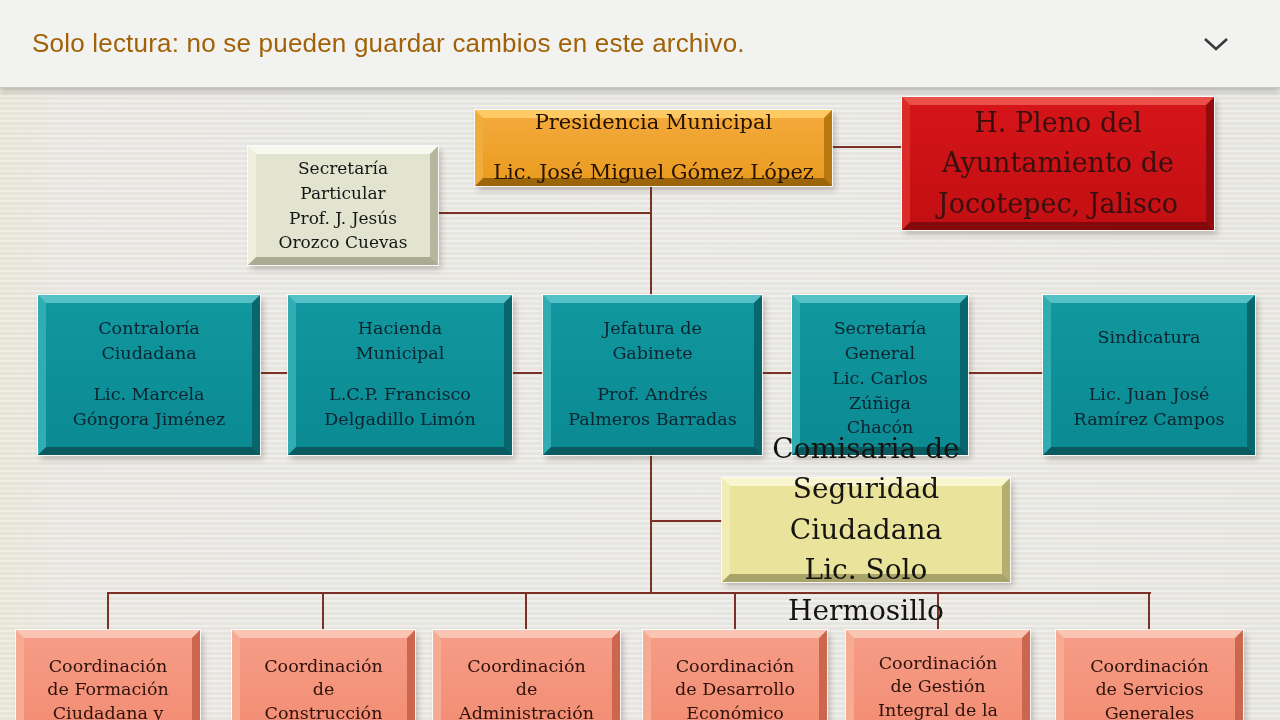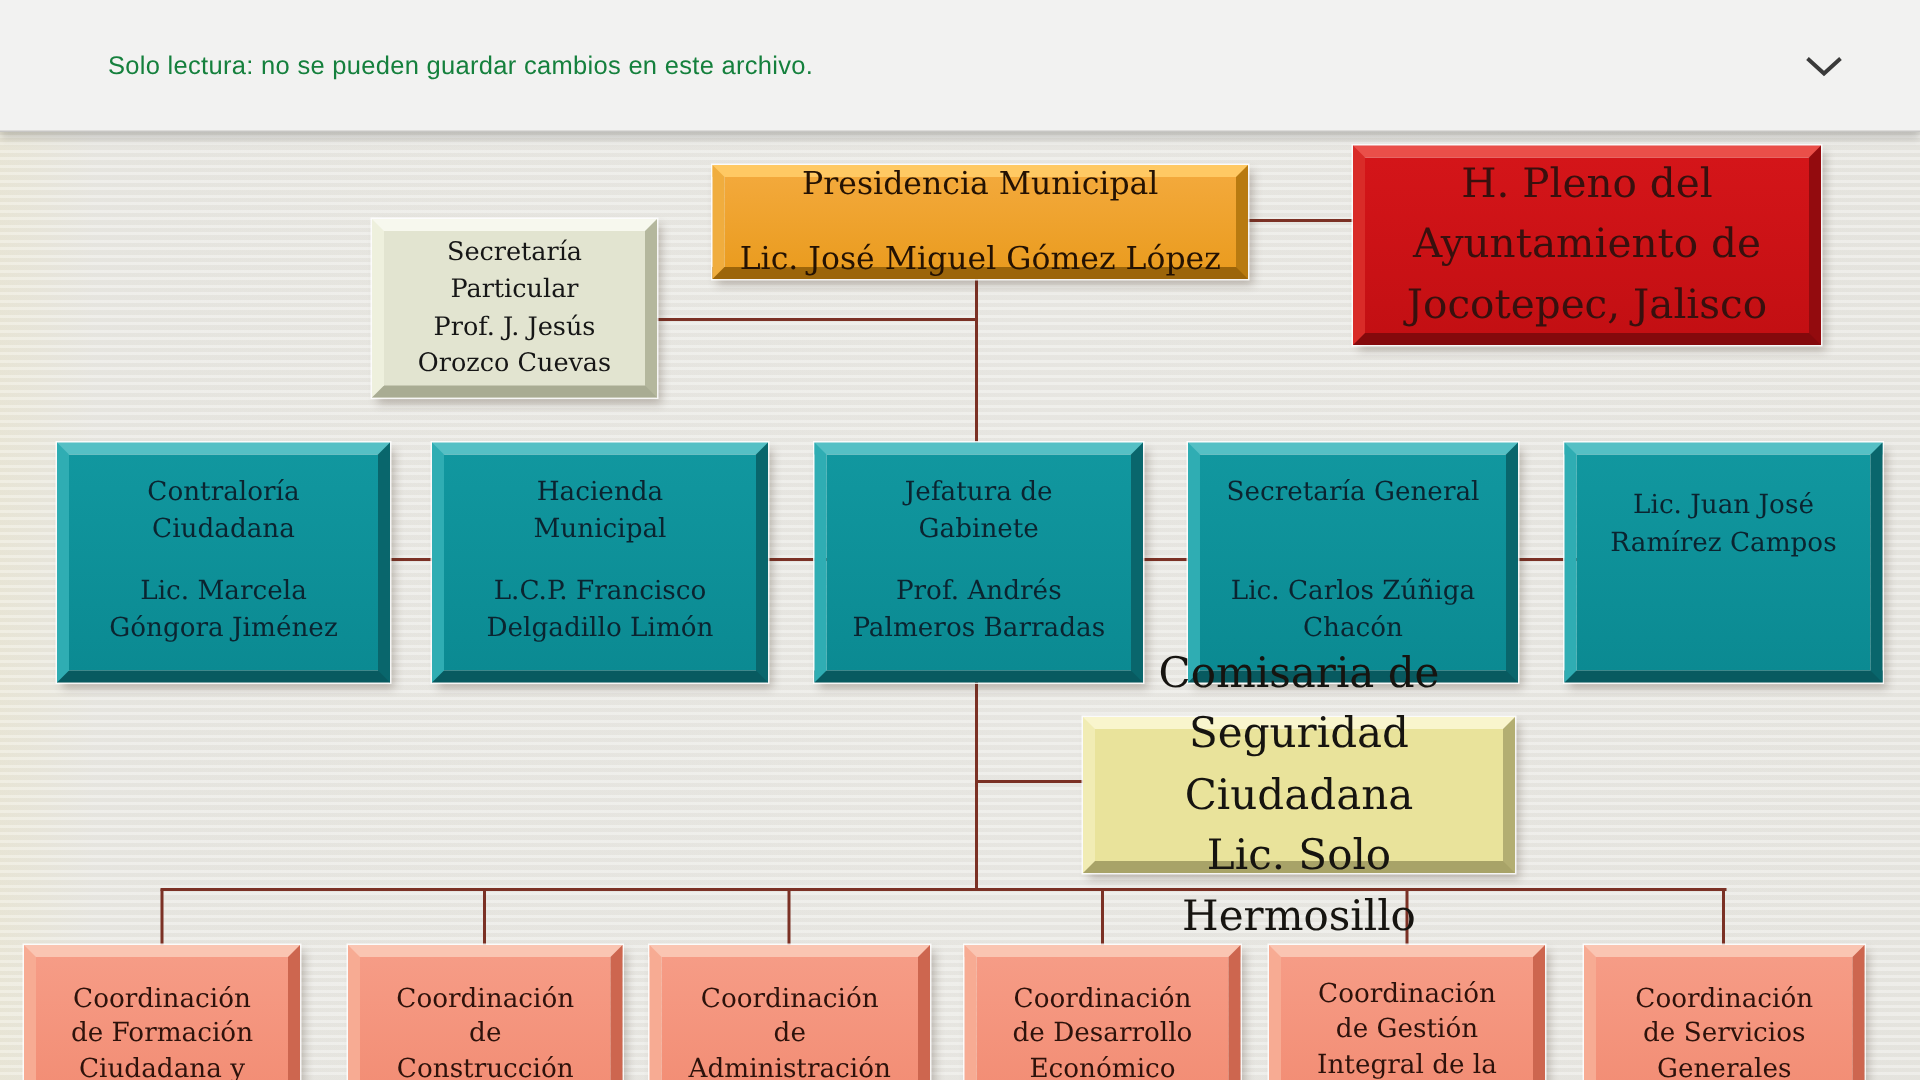--- a/index.html
+++ b/index.html
@@ -16,21 +16,21 @@
     position:absolute;left:0;top:0;width:1280px;height:88px;
     background:#f2f2f1;
     border-bottom:1px solid #c7c6c4;
     box-shadow:0 4px 6px rgba(0,0,0,.18);
     display:flex;align-items:center;justify-content:space-between;
     box-sizing:border-box;padding:0 44px 0 32px;
     z-index:10;
   }
   .banner-text{
     font-family:"Liberation Sans","DejaVu Sans",sans-serif;
-    font-size:17px;color:#15803d;letter-spacing:.2px;margin-left:40px;
+    font-size:26px;color:#a16207;letter-spacing:.2px;
   }
   .chevron-btn{
     background:none;border:none;padding:6px;cursor:pointer;line-height:0;
   }
 
   
   .line{position:absolute;background:#7b3125;z-index:1;}
   .l-orange-red{left:832px;top:146px;width:70px;height:2px;}
   .l-v-top     {left:650px;top:186px;width:2px;height:109px;}
   .l-secretaria{left:437px;top:212px;width:215px;height:2px;}
@@ -68,21 +68,21 @@
           border-color:#fac5b2 #cd664f #c05b46 #f7ab93;color:#2d120b;}
 
   
   .n-presidencia{left:475px;top:110px;width:357px;height:76px;justify-content:center;font-size:21px;line-height:1.42;}
   .n-pleno{left:902px;top:97px;width:312px;height:133px;justify-content:center;font-size:27px;line-height:1.5;}
   .n-secpart{left:248px;top:146px;width:190px;height:119px;justify-content:center;font-size:17px;line-height:1.47;}
   .teal-row{top:295px;height:160px;font-size:17.5px;line-height:1.42;justify-content:space-between;padding:13px 2px 15px 2px;}
   .n-contraloria{left:38px;width:222px;}
   .n-hacienda{left:288px;width:224px;}
   .n-jefatura{left:543px;width:219px;}
-  .n-secgral{left:792px;width:220px;}
+  .n-secgral{left:792px;width:176px;}
   .n-sindicatura{left:1043px;width:212px;padding-top:22px;}
   .n-comisaria{left:722px;top:478px;width:288px;height:104px;justify-content:center;font-size:28px;line-height:1.45;}
   .coord-row{top:630px;height:112px;font-size:17.5px;line-height:1.33;justify-content:flex-start;padding-top:17px;}
   .n-coord1{left:16px;width:184px;}
   .n-coord2{left:232px;width:183px;}
   .n-coord3{left:433px;width:187px;}
   .n-coord4{left:643px;width:184px;}
   .n-coord5{left:846px;width:184px;padding-top:14px;}
   .n-coord6{left:1056px;width:187px;}
 </style>
@@ -150,20 +150,21 @@
 Palmeros Barradas</div>
 </div>
 
 <div class="node teal teal-row n-secgral">
   <div class="txt">Secretaría General</div>
   <div class="txt">Lic. Carlos Zúñiga
 Chacón</div>
 </div>
 
 <div class="node teal teal-row n-sindicatura">
+  <div class="txt">Sindicatura</div>
   <div class="txt">Lic. Juan José
 Ramírez Campos</div>
 </div>
 
 <div class="node yellow n-comisaria">
   <div class="txt">Comisaria de
 Seguridad Ciudadana</div>
   <div class="txt">Lic. Solo Hermosillo</div>
 </div>
 

